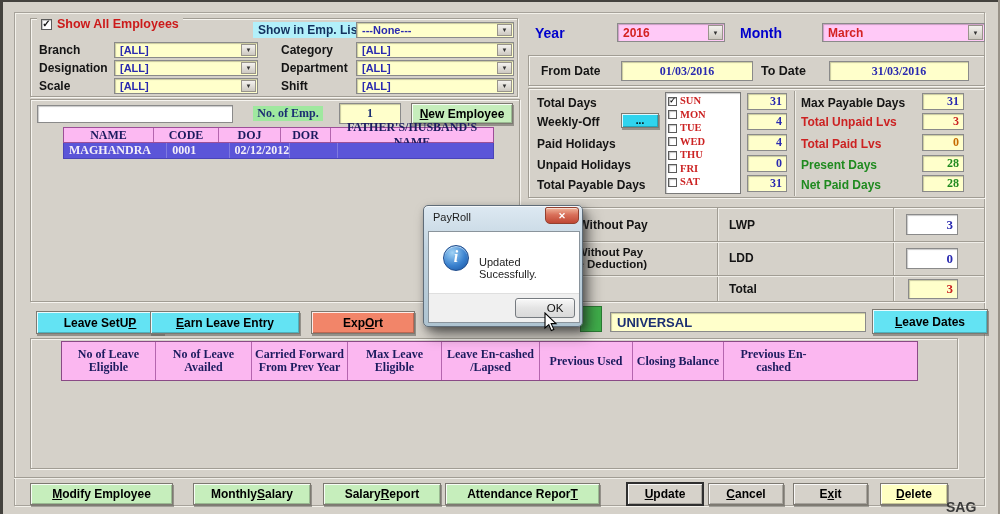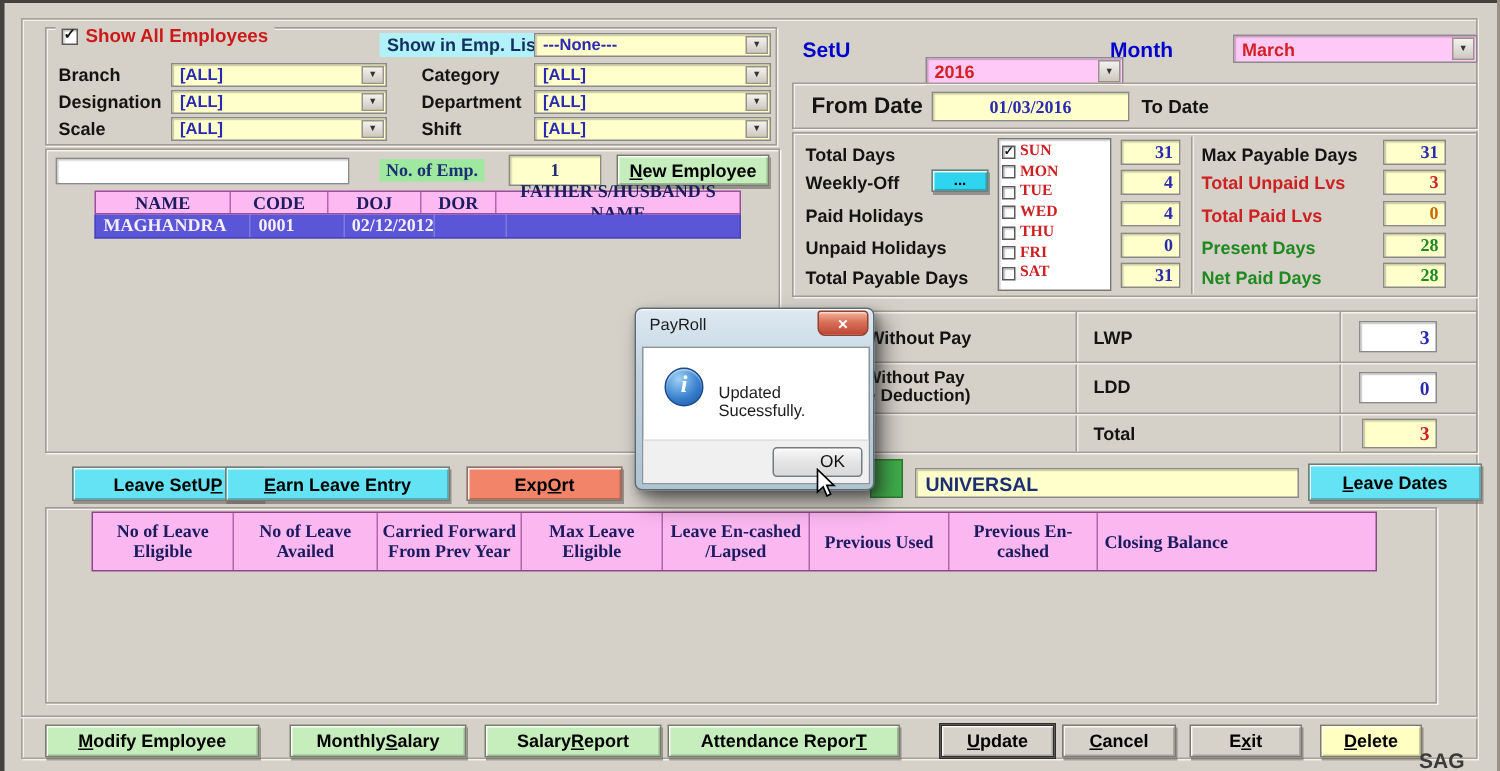--- a/index.html
+++ b/index.html
@@ -194,35 +194,36 @@
       <span>[ALL]</span>
       <span class="combo-btn">▼</span>
     </div>
     <div class="lbl" style="left:250px;top:60px">Shift</div>
     <div class="combo" style="left:325px;top:59px;width:158px;height:16px">
       <span>[ALL]</span>
       <span class="combo-btn">▼</span>
     </div>
   </div>
 
-  <div class="lbl blue" style="left:535px;top:26px;font-size:14px">SetU</div>
-  <div class="combo pink" style="left:617px;top:38px;width:132px;height:19px">
+  <div class="lbl blue" style="left:535px;top:26px;font-size:14px">Year</div>
+  <div class="combo pink" style="left:617px;top:23px;width:108px;height:19px">
     <span style="font-weight:bold">2016</span>
     <span class="combo-btn">▼</span>
   </div>
   <div class="lbl blue" style="left:740px;top:26px;font-size:14px">Month</div>
   <div class="combo pink" style="left:822px;top:23px;width:163px;height:19px">
     <span style="font-weight:bold">March</span>
     <span class="combo-btn">▼</span>
   </div>
 
   <div class="gpanel" style="left:528px;top:55px;width:457px;height:31px">
-    <div class="lbl" style="left:12px;top:8px;font-size:15px">From Date</div>
+    <div class="lbl" style="left:12px;top:8px;font-size:12px">From Date</div>
     <div class="fld center serif" style="left:92px;top:5px;width:132px;height:20px">01/03/2016</div>
     <div class="lbl" style="left:232px;top:8px;font-size:12.5px">To Date</div>
+    <div class="fld center serif" style="left:300px;top:5px;width:140px;height:20px">31/03/2016</div>
   </div>
 
   <div class="gpanel" style="left:528px;top:88px;width:457px;height:110px">
     <div class="lbl" style="left:8px;top:7px">Total Days</div>
     <div class="lbl" style="left:8px;top:26px">Weekly-Off</div>
     <div class="lbl" style="left:8px;top:48px">Paid Holidays</div>
     <div class="lbl" style="left:8px;top:69px">Unpaid Holidays</div>
     <div class="lbl" style="left:8px;top:89px">Total Payable Days</div>
 
     <div class="btn cyan" style="left:92px;top:24px;width:38px;height:15px;font-size:10px;background:#2fd4ee">...</div>
@@ -331,21 +332,21 @@
     </div>
     <div class="tbl-row emp-row" style="left:5px;top:43px;width:431px;height:16px">
       <div class="cell" style="width:108px">MAGHANDRA</div>
       <div class="cell" style="width:65px">0001</div>
       <div class="cell" style="width:62px">02/12/2012</div>
       <div class="cell" style="width:50px"></div>
       <div class="cell" style="width:162px"></div>
     </div>
   </div>
 
-  <div class="btn cyan" style="left:48px;top:311px;width:128px;height:23px">
+  <div class="btn cyan" style="left:36px;top:311px;width:128px;height:23px">
     <span>Leave SetU</span>
       <span class="hk">P</span>
       <span></span>
   </div>
   <div class="btn cyan" style="left:150px;top:311px;width:150px;height:23px">
     <span class="hk">E</span>
       <span>arn Leave Entry</span>
   </div>
   <div class="btn salmon" style="left:311px;top:311px;width:104px;height:23px">
     <span>Exp</span>
@@ -360,22 +361,22 @@
   </div>
 
   <div class="gpanel" style="left:30px;top:338px;width:928px;height:131px">
     <div class="tbl-row leave-head" style="left:3px;top:2px;width:857px;height:40px">
       <div class="cell" style="width:94px">No of Leave Eligible</div>
       <div class="cell" style="width:96px">No of Leave Availed</div>
       <div class="cell" style="width:96px">Carried Forward From Prev Year</div>
       <div class="cell" style="width:94px">Max Leave Eligible</div>
       <div class="cell" style="width:98px">Leave En-cashed /Lapsed</div>
       <div class="cell" style="width:93px">Previous Used</div>
+      <div class="cell" style="width:91px">Closing Balance</div>
       <div class="cell" style="width:99px">Previous En-cashed</div>
-      <div class="cell" style="width:91px">Closing Balance</div>
     </div>
   </div>
 
   <div class="hline" style="left:14px;top:477px;width:971px"></div>
 
   <div class="btn green" style="left:30px;top:483px;width:143px;height:22px">
     <span class="hk">M</span>
       <span>odify Employee</span>
   </div>
   <div class="btn green" style="left:193px;top:483px;width:118px;height:22px">

